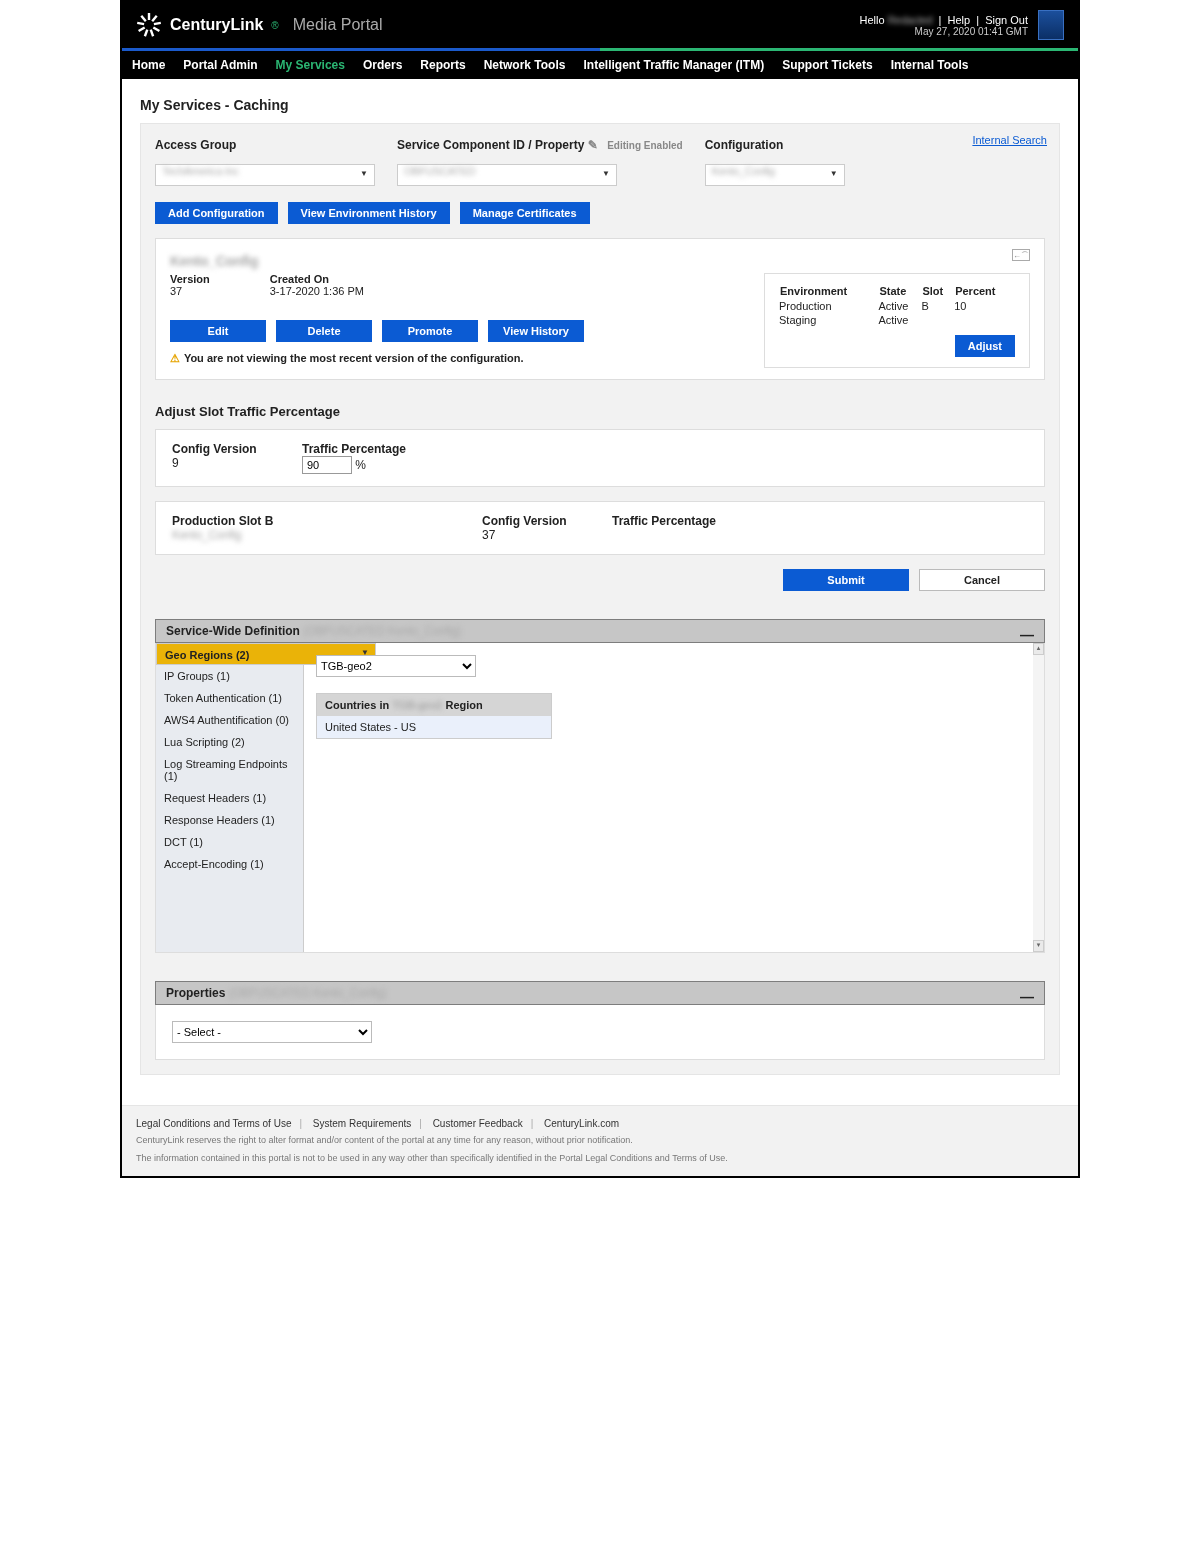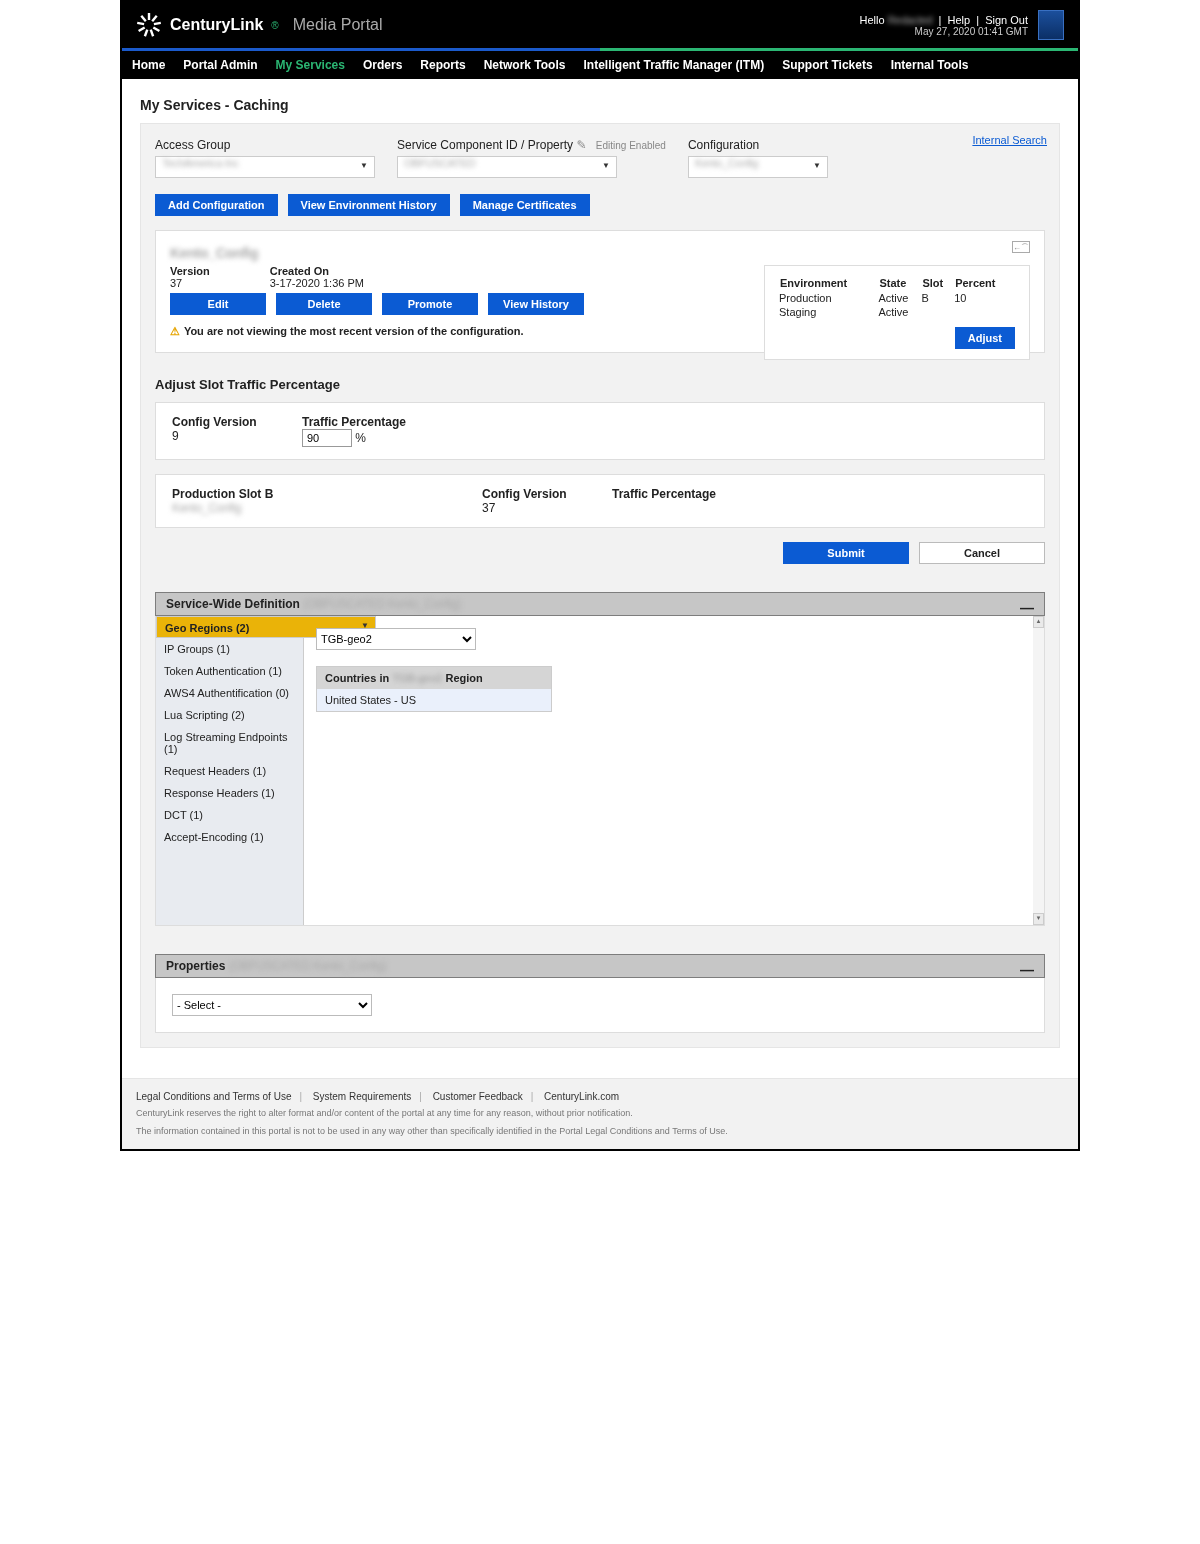--- a/index.html
+++ b/index.html
@@ -21,36 +21,36 @@
   .accentbar .a2 { width: 50%; background: #2bb673; }
   .navbar { background: #000; height: 28px; display: flex; align-items: center; padding: 0 10px; gap: 18px; }
   .navbar a { color: #fff; text-decoration: none; font-size: 12px; font-weight: 600; }
   .navbar a.active { color: #2bb673; }
   
   .main { background: #fff; padding: 14px 18px 30px; }
   .panel { background: #f2f2f2; border: 1px solid #e5e5e5; padding: 14px; margin-top: 10px; position: relative; }
   h1.page-title { font-size: 14px; font-weight: 700; margin: 4px 0 10px; }
   .internal-search { position: absolute; right: 12px; top: 10px; color: #0b5bd3; font-size: 11px; }
   .filters-row { display: flex; gap: 22px; align-items: flex-start; }
-  .filter-col label { display: block; font-size: 12px; font-weight: 400; margin-bottom: 4px; }
+  .filter-col label { display: block; font-size: 12px; font-weight: 700; margin-bottom: 12px; }
   .sel { height: 22px; background: #fff; border: 1px solid #ccc; width: 220px; padding: 0 6px; color: #666; font-size: 11px; position: relative; }
   .sel::after { content: "▼"; position: absolute; right: 6px; top: 4px; font-size: 8px; color: #333; }
   .blur { color: #aaa; letter-spacing: -0.3px; filter: blur(2.4px); user-select: none; }
   .edit-enabled { font-size: 10px; color: #888; margin-left: 6px; }
   .filter-col.cfg .sel { width: 140px; }
 
   .btn { display: inline-flex; align-items: center; justify-content: center; height: 22px; background: #0b5bd3; color: #fff; border: 1px solid #0b5bd3; font-size: 11px; font-weight: 600; padding: 0 12px; cursor: pointer; }
   .btn.wht { background: #fff; color: #222; border: 1px solid #bbb; }
   .action-row { margin-top: 16px; display: flex; gap: 10px; }
 
   .cfg-card { background: #fff; border: 1px solid #ddd; padding: 14px; margin-top: 14px; position: relative; }
   .cfg-card .meta { display: flex; gap: 60px; margin-top: 4px; }
   .cfg-card .meta .col .lbl { font-weight: 600; font-size: 11px; }
   .cfg-card .meta .col .val { font-size: 11px; color: #222; }
-  .cfg-card .btn-row { margin-top: 4px; display: flex; gap: 10px; }
+  .cfg-card .btn-row { margin-top: 23px; display: flex; gap: 10px; }
   .cfg-card .btn-row .btn { width: 96px; }
   .warn { margin-top: 10px; font-size: 11px; font-weight: 600; color: #222; }
   .warn .wi { color: #e6a400; margin-right: 4px; }
 
   .env-box { border: 1px solid #ddd; padding: 10px 14px; position: absolute; right: 14px; top: 34px; width: 266px; background: #fff; }
   .env-table { width: 100%; font-size: 11px; border-collapse: collapse; }
   .env-table th { text-align: left; font-weight: 600; padding-bottom: 2px; }
   .env-table td { padding: 1px 0; }
   .env-box .adjust { margin-top: 8px; float: right; }
   .top-right-icon { position: absolute; right: 14px; top: 10px; width: 18px; height: 12px; border: 1px solid #aaa; font-size: 8px; text-align: center; color: #888; }

